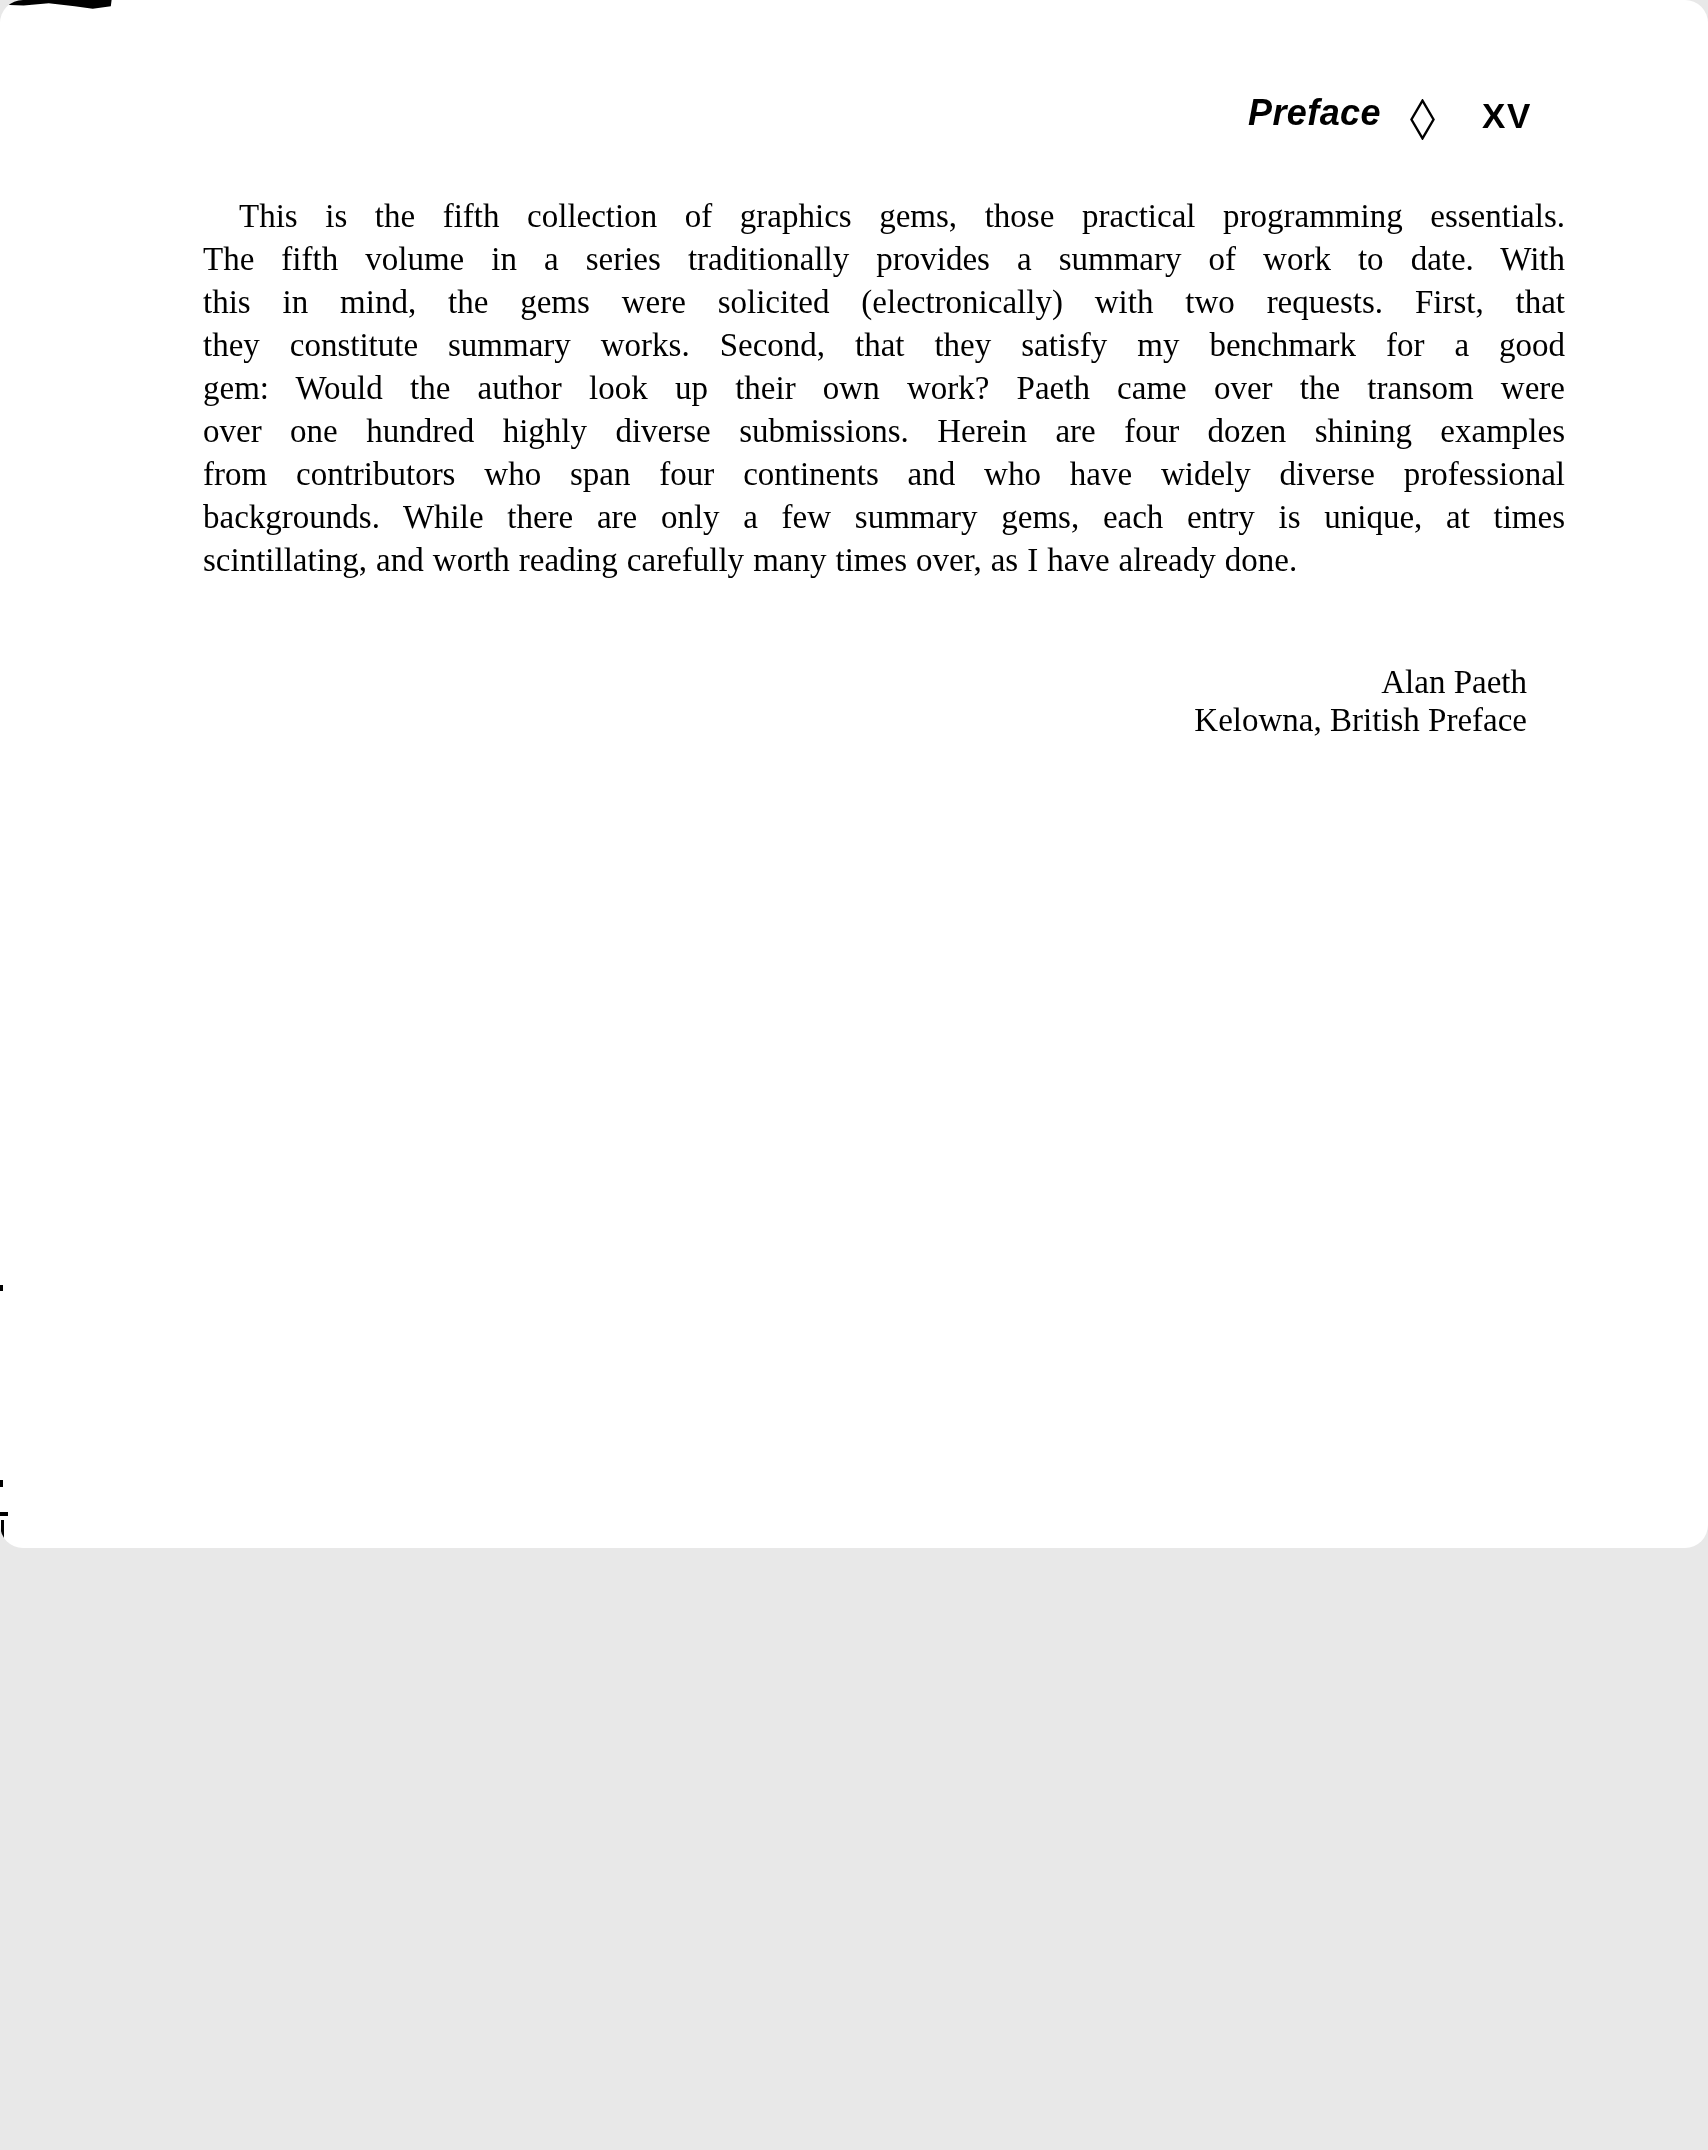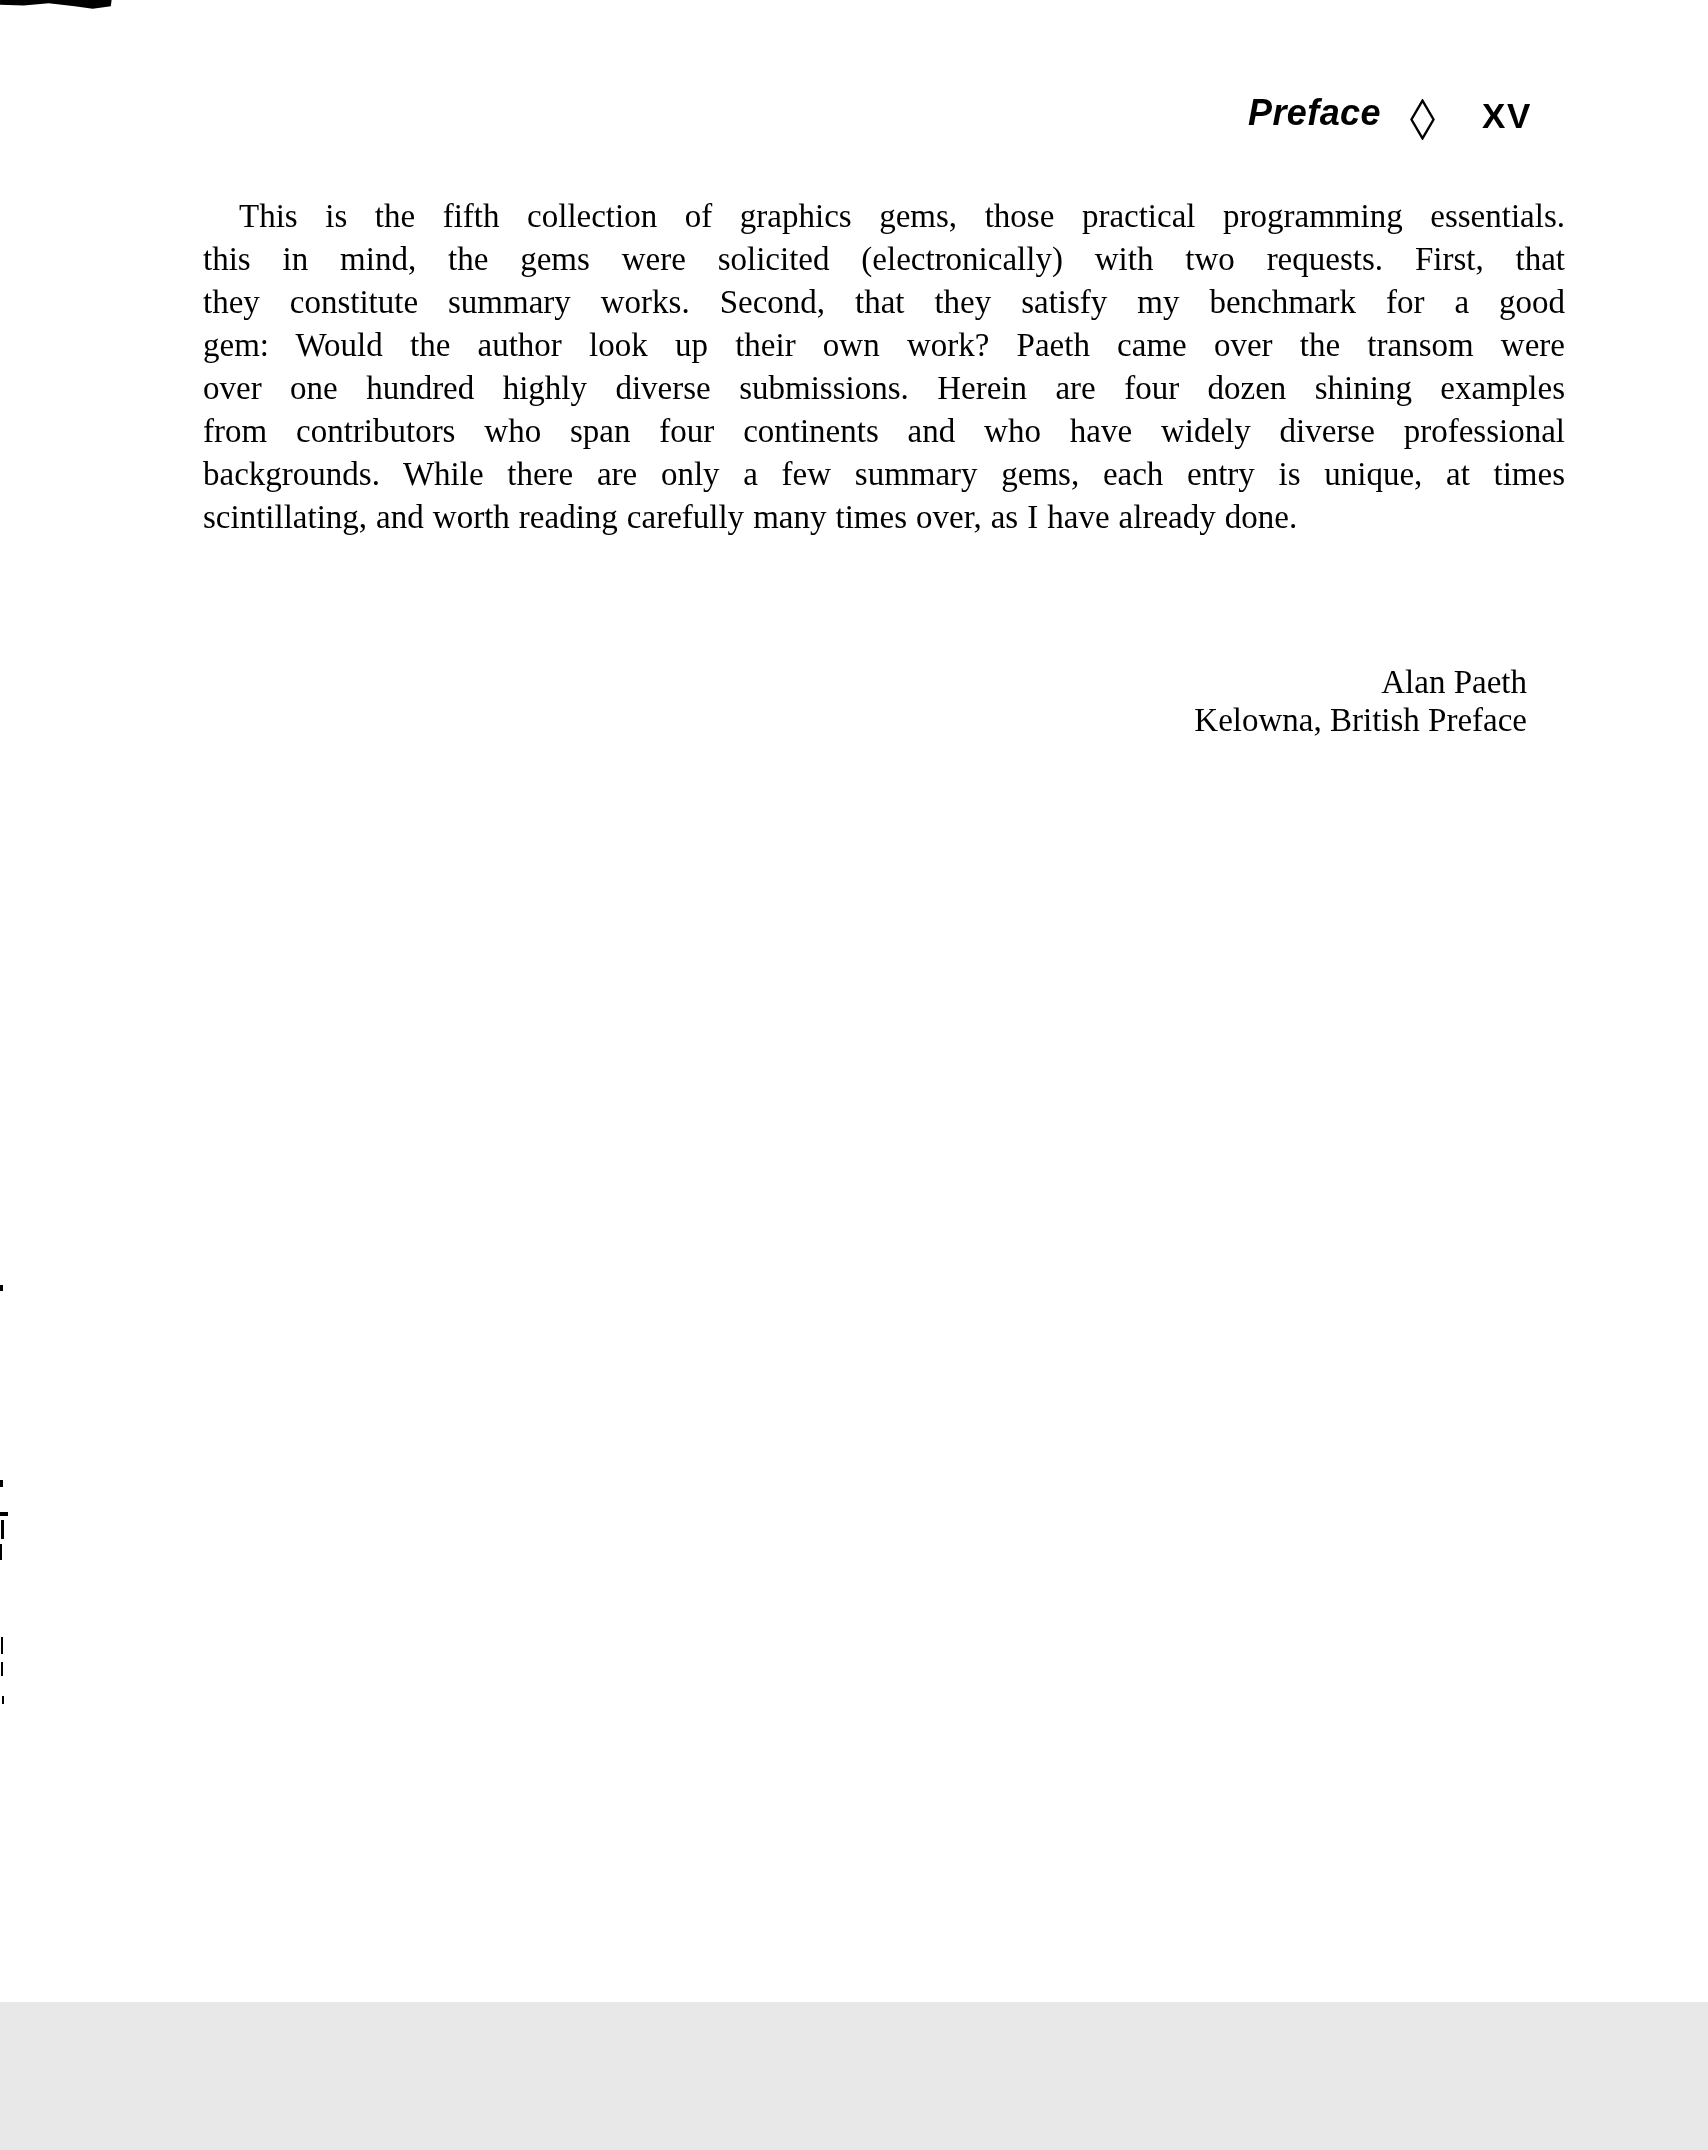--- a/index.html
+++ b/index.html
@@ -1,23 +1,24 @@
 <!DOCTYPE html>
 <html style="font-size:12.6px"><head>
 <meta charset="utf-8">
 <style>
   html, body { margin: 0; padding: 0; background: #e8e8e8; }
   .page {
     position: relative;
     width: 1708px;
-    height: 2002px;
+    height: 1548px;
     background: #ffffff;
     color: #000;
     overflow: hidden;
     font-family: "Liberation Serif", serif;
+    border-radius: 23px;
   }
 
   
   .running-head { position: absolute; left: 0; top: 0; width: 100%; height: 173px; }
   .chapter-title {
     position: absolute;
     left: 1248px; top: 95px;
     font-family: "Liberation Sans", sans-serif;
     font-style: italic;
     font-weight: bold;
@@ -91,20 +92,21 @@
   <div class="running-head">
     <span class="chapter-title">Preface</span>
     <svg class="head-diamond" width="27" height="41" viewBox="0 0 34 52">
       <polygon points="17,2 31,26 17,50 3,26" fill="none" stroke="#000" stroke-width="3"></polygon>
     </svg>
     <span class="page-number">XV</span>
   </div>
 
   <div class="body-text">
     <div class="line just indent">This is the fifth collection of graphics gems, those practical programming essentials.</div>
+    <div class="line just">The fifth volume in a series traditionally provides a summary of work to date. With</div>
     <div class="line just">this in mind, the gems were solicited (electronically) with two requests. First, that</div>
     <div class="line just">they constitute summary works. Second, that they satisfy my benchmark for a good</div>
     <div class="line just">gem: Would the author look up their own work? Paeth came over the transom were</div>
     <div class="line just">over one hundred highly diverse submissions. Herein are four dozen shining examples</div>
     <div class="line just">from contributors who span four continents and who have widely diverse professional</div>
     <div class="line just">backgrounds. While there are only a few summary gems, each entry is unique, at times</div>
     <div class="line">scintillating, and worth reading carefully many times over, as I have already done.</div>
   </div>
 
   <div class="signature">

